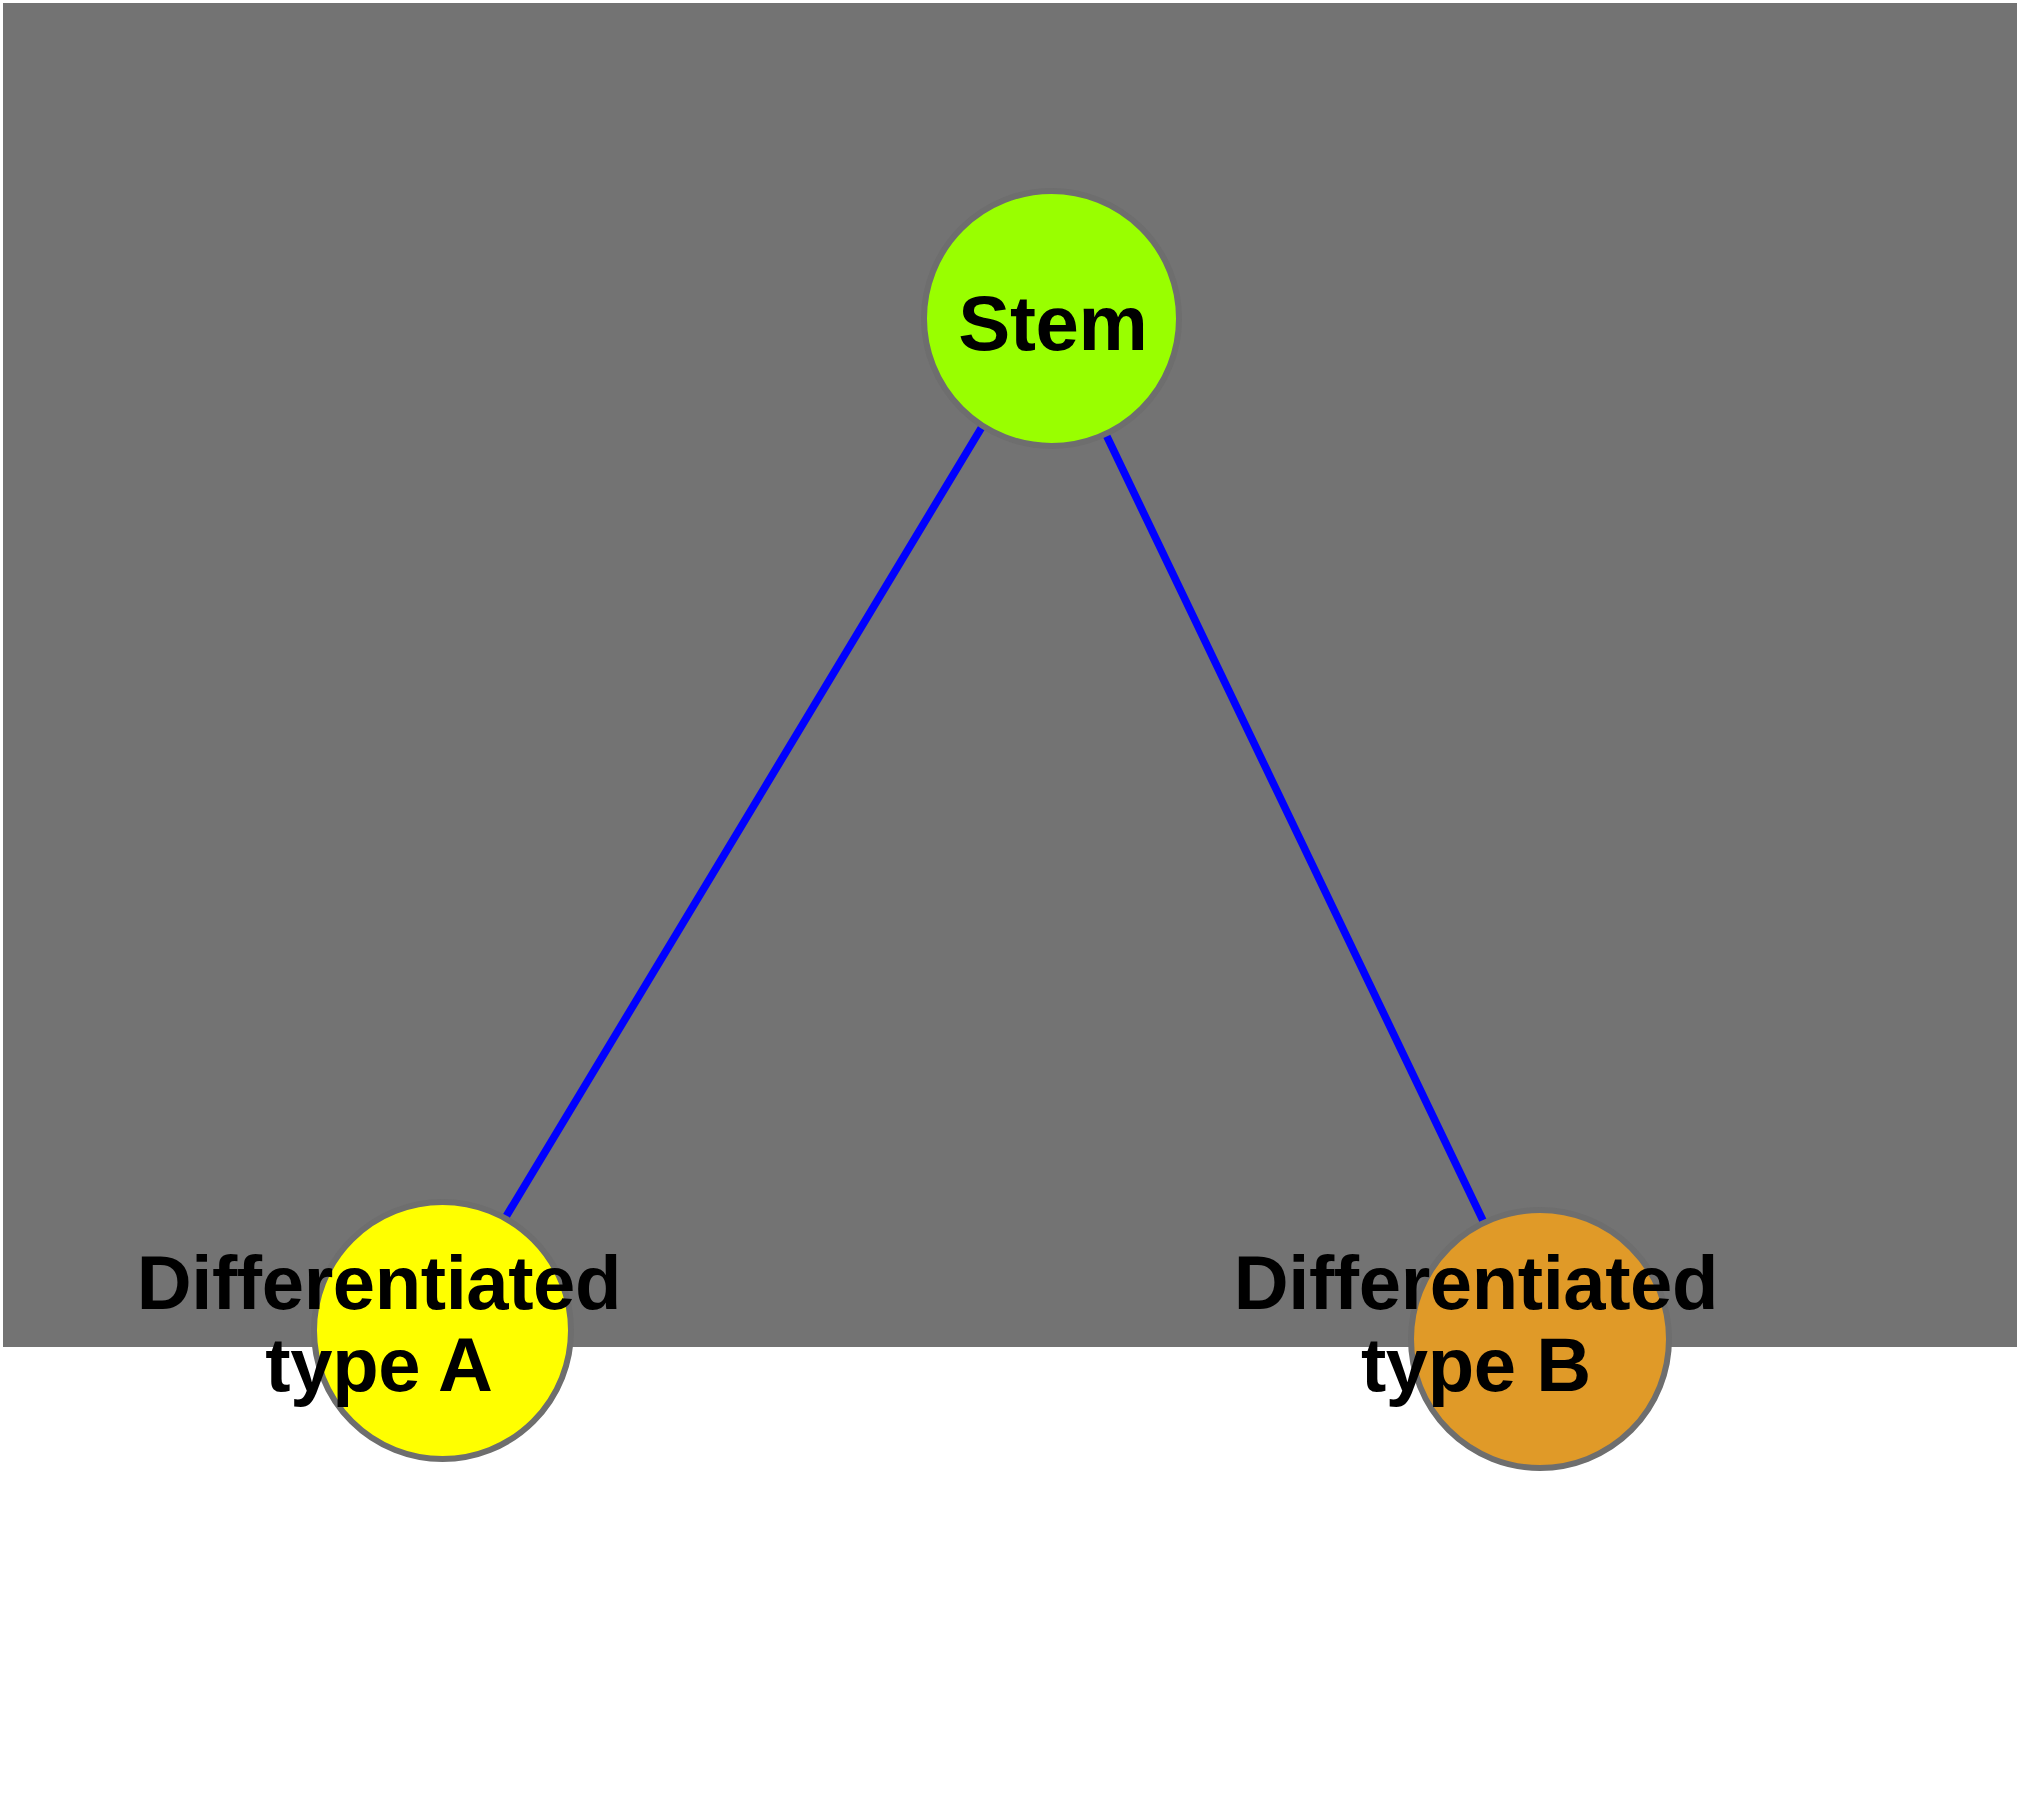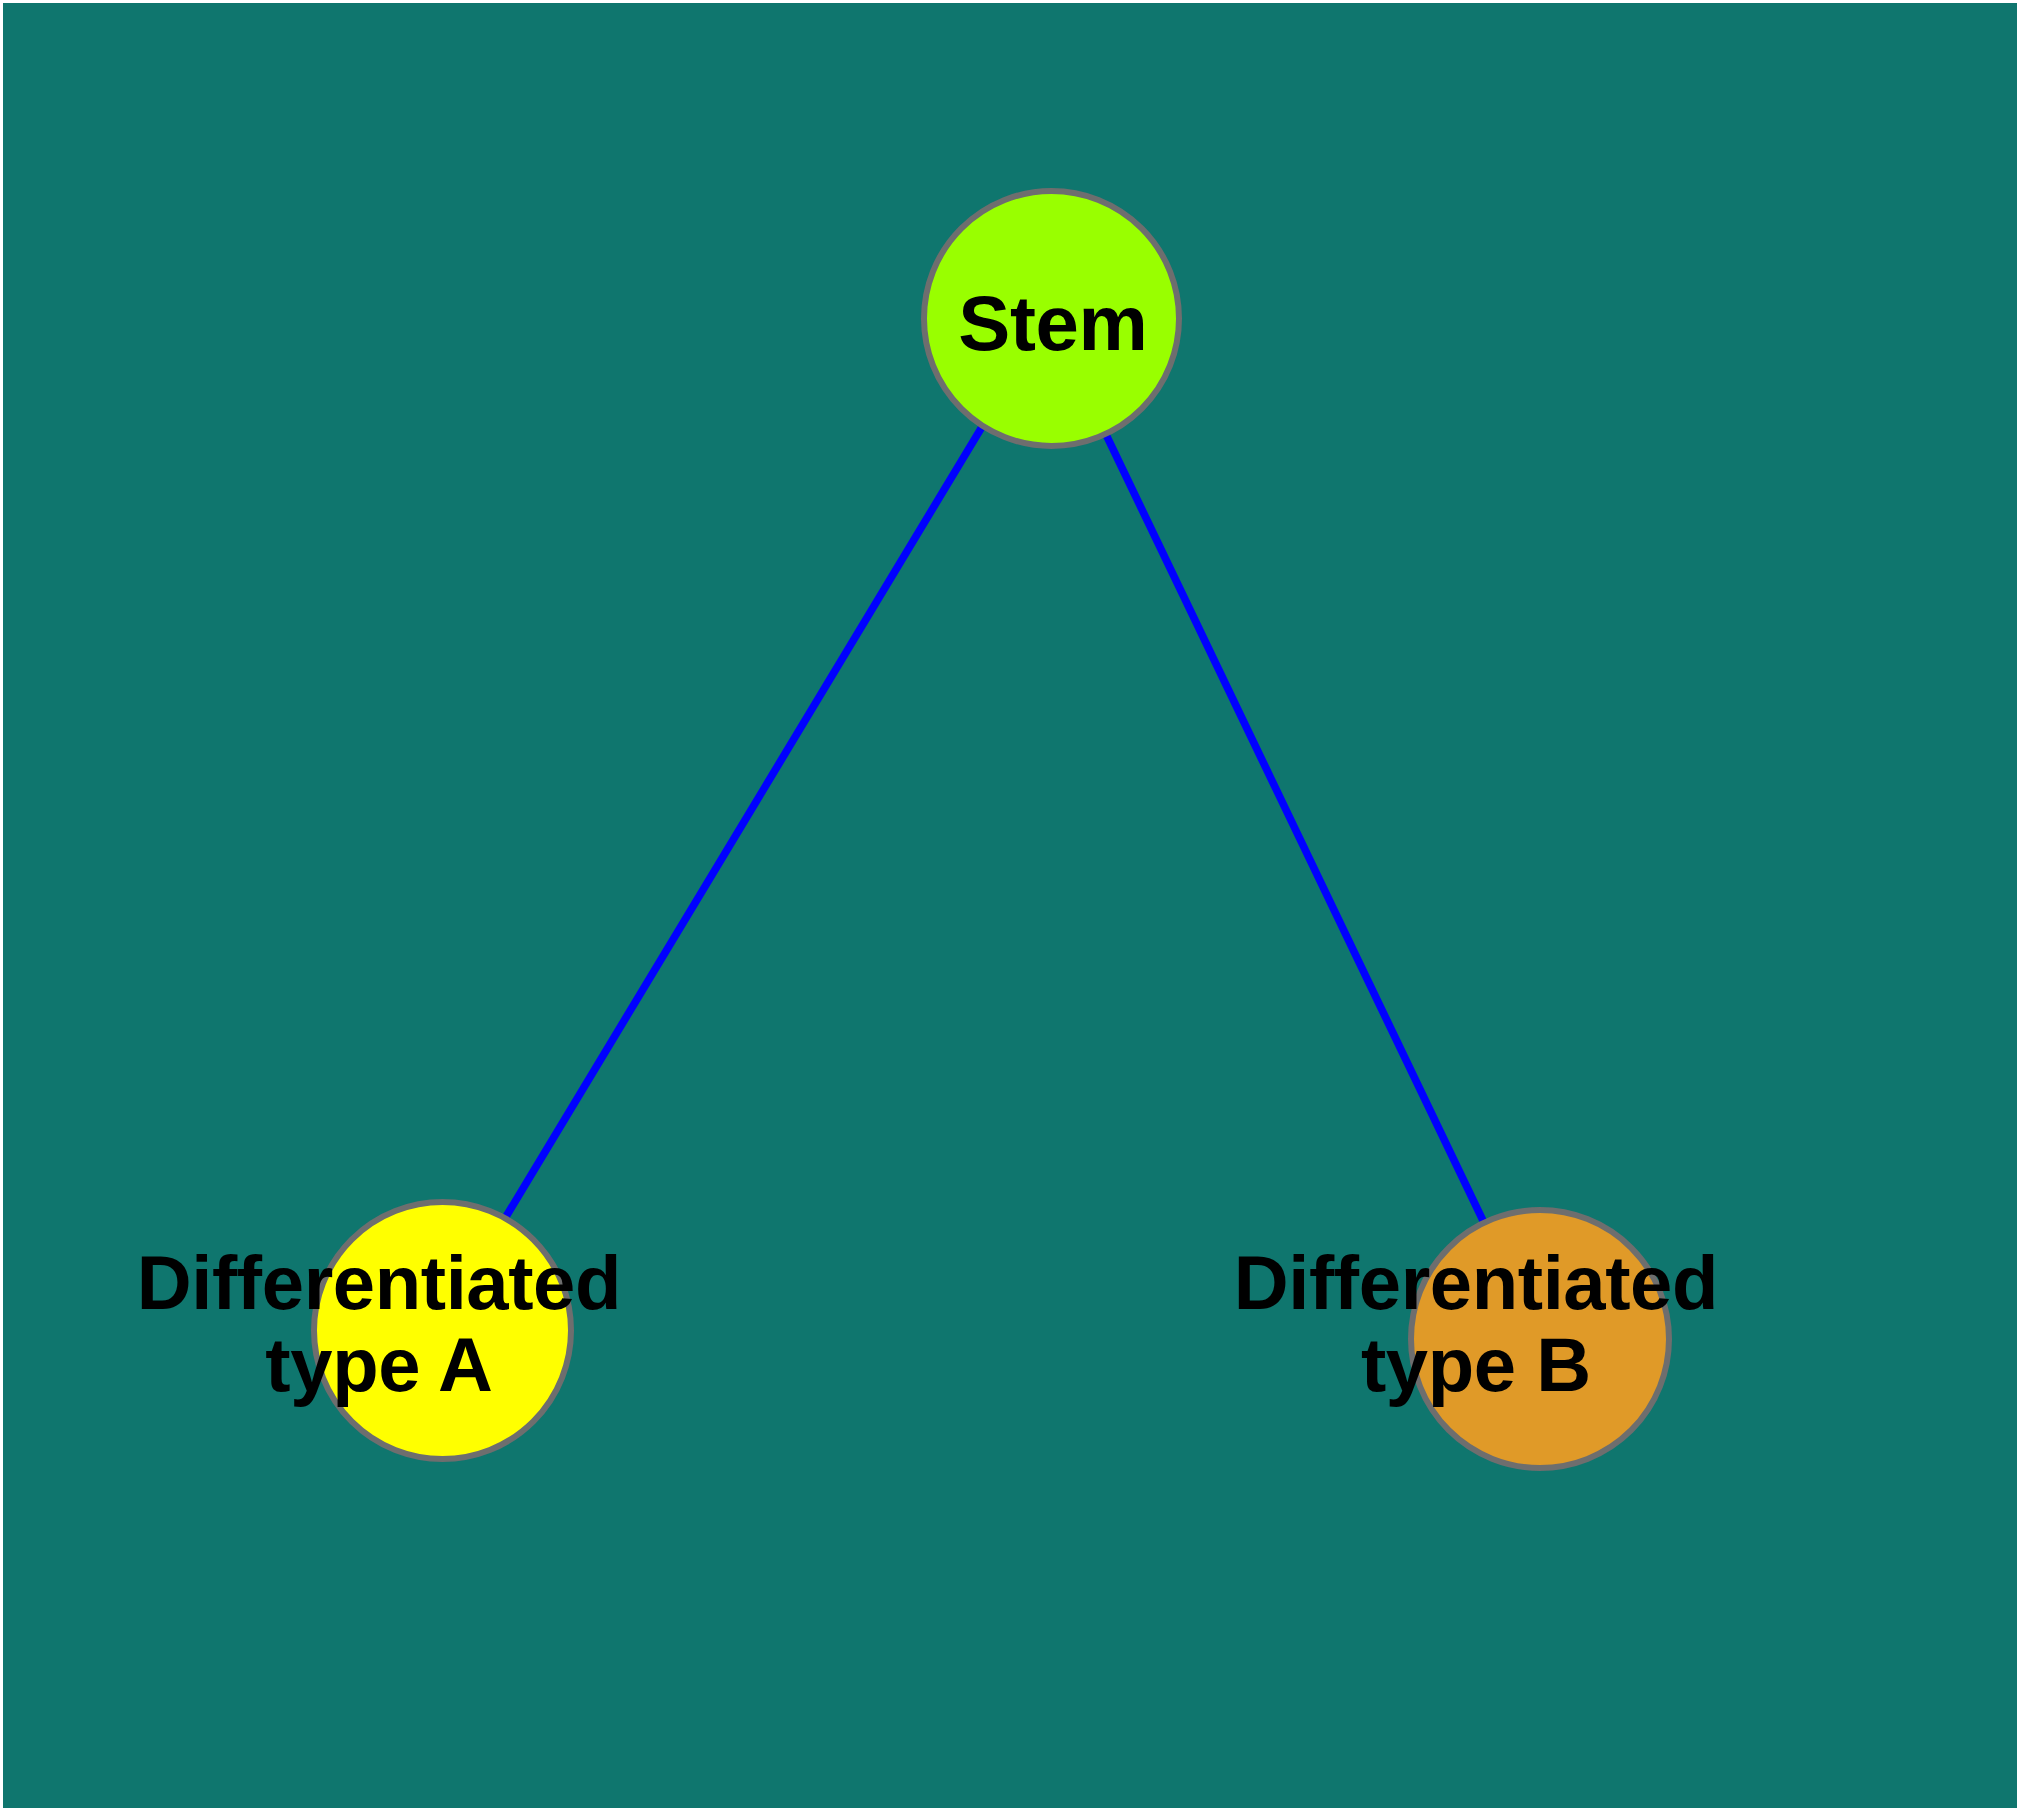--- a/index.html
+++ b/index.html
@@ -16,22 +16,22 @@
     width: 2021px;
     height: 1812px;
     background: #ffffff;
     overflow: hidden;
   }
   #graph-surface {
     position: absolute;
     left: 3.4px;
     top: 3.4px;
     width: 2014px;
-    height: 1805px;
-    background: #0f766e;
+    height: 1344px;
+    background: #737373;
   }
   #edge-layer {
     position: absolute;
     left: 0;
     top: 0;
     width: 2014px;
     height: 1805px;
   }
   .node {
     position: absolute;

